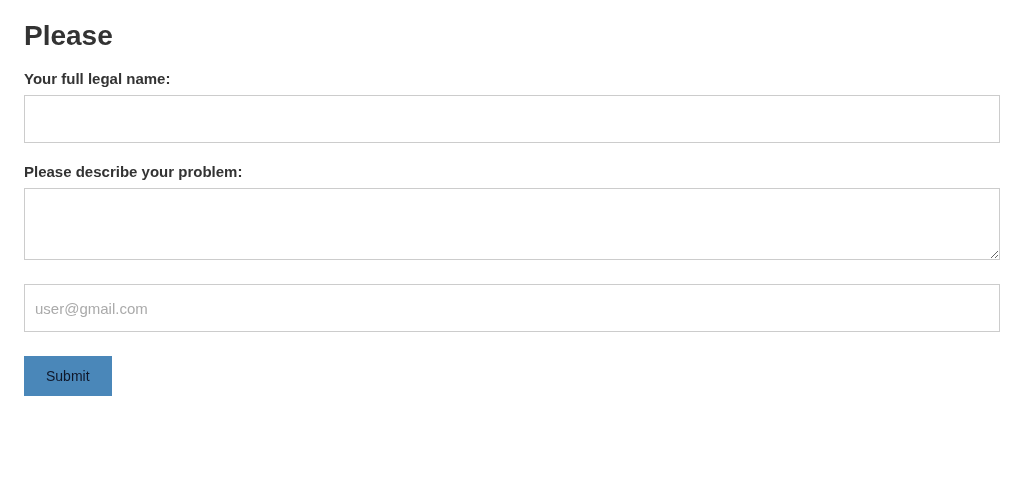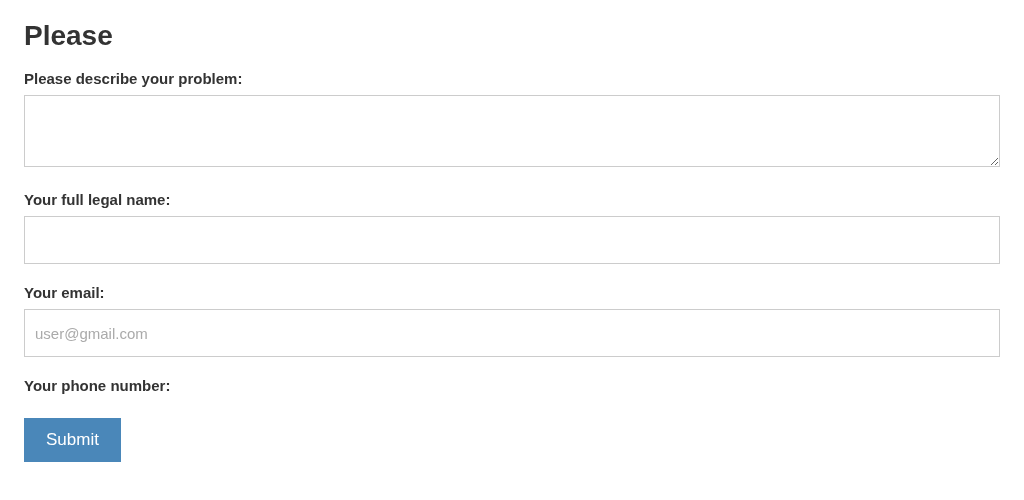--- a/index.html
+++ b/index.html
@@ -47,48 +47,46 @@
       padding: 23px 10px;
       font-family: inherit;
       font-size: 15px;
       color: #333;
     }
     input::placeholder {
       color: #aaa;
     }
     button.submit {
       background: #4a87b9;
-      color: #ffffff;
+      color: #0f172a;
       border: none;
       padding: 12px 22px;
-      font-size: 17px;
+      font-size: 14px;
       font-family: inherit;
       cursor: pointer;
       margin-top: 4px;
     }
   </style>
 </head>
 <body>
 
 <h1>Please</h1>
 
 <form>
   <div class="form-group">
+    <label>Your full legal name:</label>
+    <input type="text" value="" style="">
+  </div>
+
+  <div class="form-group">
     <label>Please describe your problem:</label>
     <textarea style=""></textarea>
   </div>
 
   <div class="form-group">
-    <label>Your full legal name:</label>
-    <input type="text" value="" style="">
-  </div>
-
-  <div class="form-group">
-    <label>Your email:</label>
     <input type="text" placeholder="user@gmail.com" style="">
   </div>
 
   <div class="form-group">
-    <label>Your phone number:</label>
   </div>
 
   <button type="button" class="submit">Submit</button>
 </form>
 
 </body></html>

